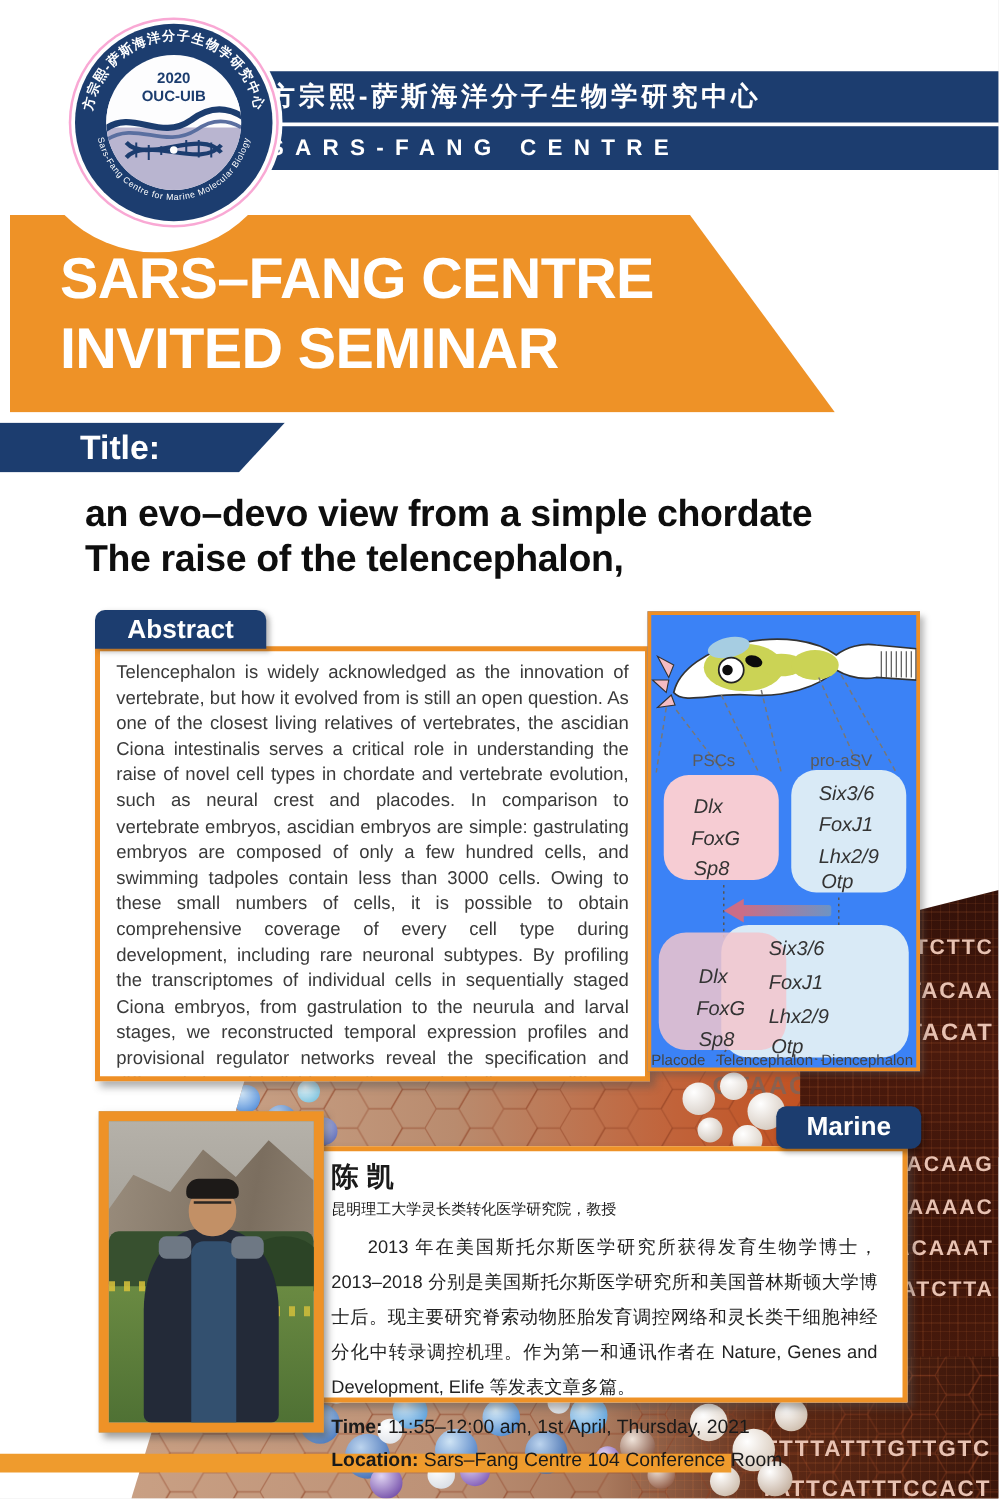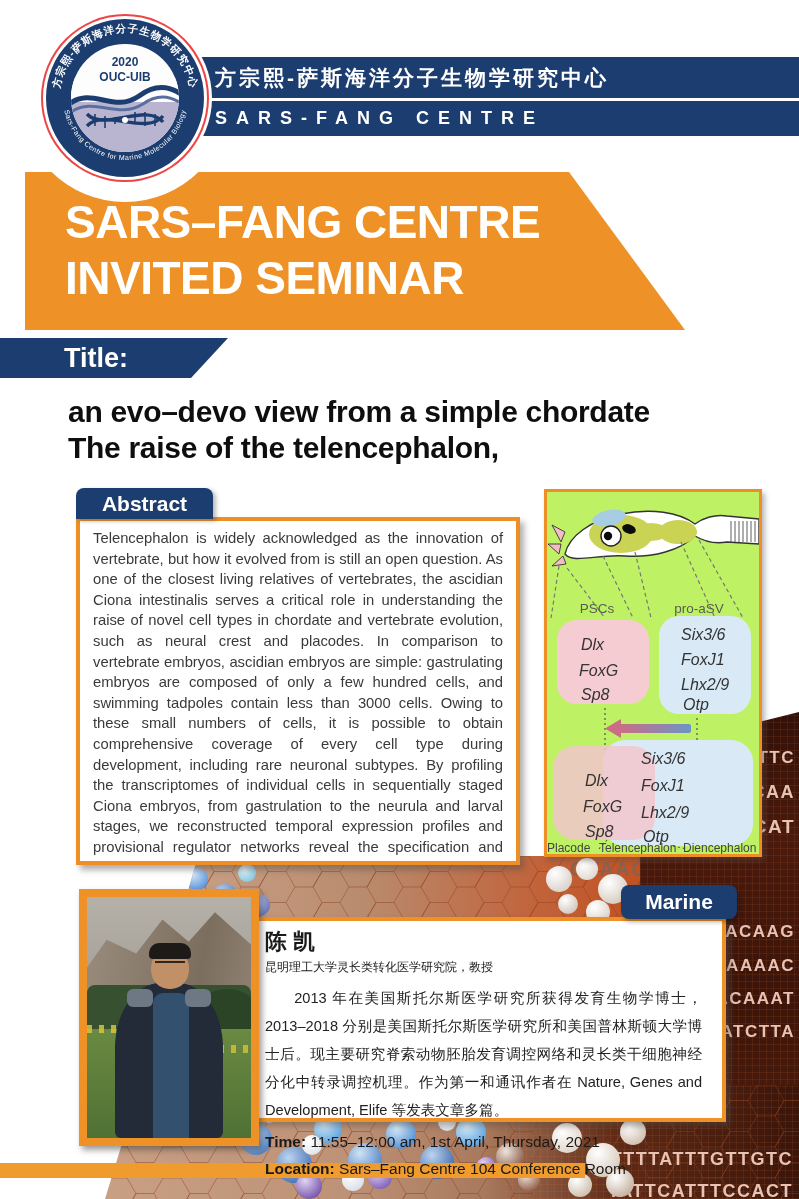--- a/index.html
+++ b/index.html
@@ -6,25 +6,25 @@
   .poster{position:relative;width:799px;height:1199px;background:#ffffff;overflow:hidden;
           font-family:"Liberation Sans",sans-serif;}
 
   
   .band{position:absolute;left:118px;right:0;background:#1c3d6f;color:#fff;z-index:2;}
   .band-cn{top:57px;height:41px;line-height:41px;font-size:21px;font-weight:bold;letter-spacing:3px;padding-left:97px;}
   .band-en{top:101px;height:35px;line-height:35px;font-size:18px;font-weight:bold;letter-spacing:9px;padding-left:97px;}
 
   .notch{position:absolute;left:20px;top:-8px;width:210px;height:210px;border-radius:50%;
          background:#fff;clip-path:inset(168px 0 0 0);z-index:3;}
-  .logo{position:absolute;left:41px;top:14px;width:168px;height:168px;z-index:4;border-radius:50%;
-        box-shadow:0 0 0 3px #fff;background:#ef4444;}
-
-  
-  .banner{position:absolute;left:25px;top:172px;width:660px;height:158px;background:#ee9227;z-index:2;
+  .logo{position:absolute;left:55px;top:14px;width:168px;height:168px;z-index:4;border-radius:50%;
+        box-shadow:0 0 0 3px #fff;background:#f9a8d4;}
+
+  
+  .banner{position:absolute;left:8px;top:172px;width:660px;height:158px;background:#ee9227;z-index:2;
           clip-path:polygon(0 0,544px 0,660px 158px,0 158px);color:#fff;}
   .banner-line{padding-left:40px;font-size:46px;font-weight:800;letter-spacing:-.5px;line-height:56px;}
   .banner-line:first-child{padding-top:22px;}
 
   
   .title-band{position:absolute;left:0;top:338px;width:228px;height:40px;background:#1c3d6f;z-index:2;
               clip-path:polygon(0 0,228px 0,191px 40px,0 40px);color:#fff;font-size:27px;font-weight:bold;
               line-height:40px;padding-left:0;}
   .title-band span{margin-left:64px;}
   .main-title{position:absolute;left:68px;top:394px;z-index:2;color:#0e0e0e;
@@ -33,21 +33,21 @@
   
   .abstract-tab{position:absolute;left:76px;top:488px;width:137px;height:31px;background:#1c3d6f;z-index:6;
                 border-radius:8px 8px 0 0;color:#fff;font-size:21px;font-weight:bold;text-align:center;
                 line-height:31px;box-shadow:3px 2px 4px rgba(60,60,60,.35);}
   .abstract-box{position:absolute;left:76px;top:517px;width:444px;height:348px;box-sizing:border-box;z-index:5;
                 background:#fff;border:4px solid #ee8f25;box-shadow:4px 5px 6px rgba(80,80,80,.45);
                 padding:7px 13px;font-size:14.8px;line-height:20.6px;text-align:justify;color:#3a3a3a;overflow:hidden;}
 
   
   .figure-box{position:absolute;left:518px;top:489px;width:218px;height:368px;box-sizing:border-box;z-index:5;
-              background:#bef264;border:3px solid #ee8f25;box-shadow:3px 4px 5px rgba(80,80,80,.4);margin-left:26px;}
+              background:#3b82f6;border:3px solid #ee8f25;box-shadow:3px 4px 5px rgba(80,80,80,.4);}
 
   
   .collage{position:absolute;z-index:1;overflow:hidden;}
   .collage-mid{left:178px;top:856px;width:621px;height:70px;
                clip-path:polygon(20px 0,100% 0,100% 100%,0 100%);
                background:linear-gradient(90deg,#c8a186 0%,#b98b6e 30%,#c1633a 58%,#c14e1d 78%,#8a2c0e 100%);}
   .collage-right{left:640px;top:690px;width:159px;height:509px;
                  clip-path:polygon(0 62px,100% 22px,100% 100%,0 100%);
                  background:linear-gradient(180deg,#2e0f08 0%,#4a1a0d 30%,#3c1409 60%,#54200f 100%);}
   .collage-bottom{left:100px;top:1085px;width:699px;height:114px;

